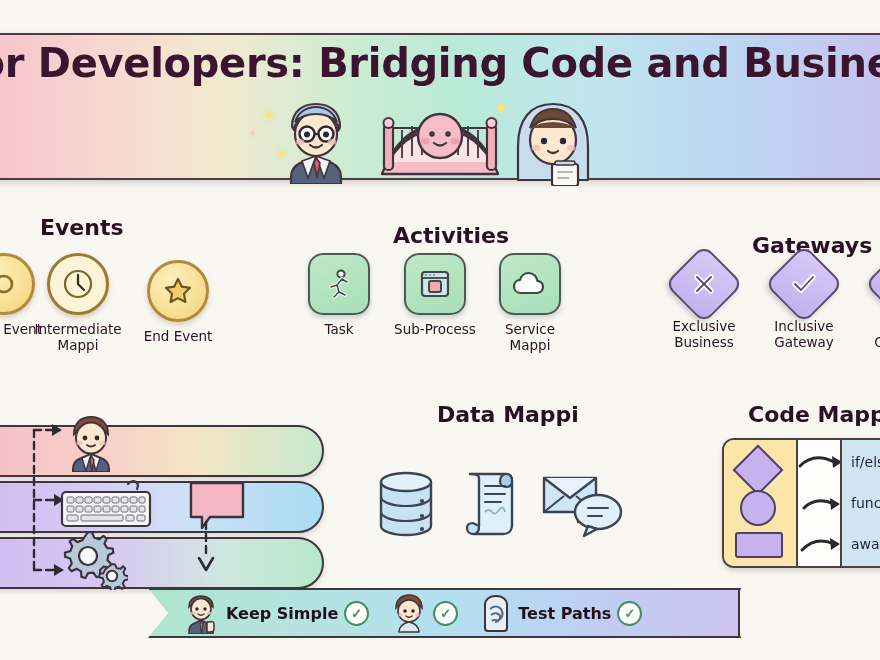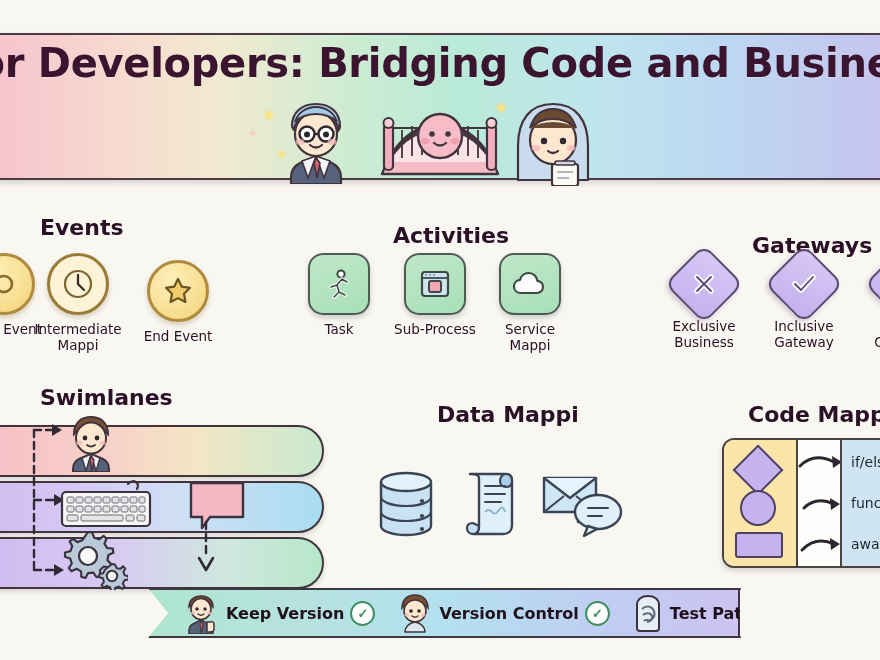--- a/index.html
+++ b/index.html
@@ -300,21 +300,20 @@
   </div>
 
   <div class="item" style="left:852px;top:250px;">
     <div class="gw-dia">
       
     </div>
     <div class="cap">Parallel
 Gateway</div>
   </div>
 
-  <div class="sec-title" style="left:40px;top:385px;">Swimlanes</div>
 
   <div class="lane l1"></div>
   <div class="lane l2"></div>
   <div class="lane l3"></div>
 
   <svg style="position:absolute;left:0px;top:412px;" width="250" height="170" viewBox="0 0 250 170">
     <g stroke="#2f2a33" stroke-width="2.4" fill="none" stroke-dasharray="7 5" stroke-linecap="round">
       <path d="M34 18v140"></path>
       <path d="M34 18h18"></path>
       <path d="M34 88h20"></path>
@@ -457,36 +456,35 @@
         <ellipse cx="19" cy="17" rx="10" ry="10.5" fill="#fde8cf" stroke="#41343c" stroke-width="1.6"></ellipse>
         <circle cx="15" cy="17" r="1.7" fill="#2e2730"></circle>
           <circle cx="23" cy="17" r="1.7" fill="#2e2730"></circle>
         <ellipse cx="11" cy="21" rx="2.2" ry="1.6" fill="#f7b9bb" opacity=".85"></ellipse>
         <ellipse cx="27" cy="21" rx="2.2" ry="1.6" fill="#f7b9bb" opacity=".85"></ellipse>
         <path d="M16 22q3 2.5 6 0" stroke="#41343c" stroke-width="1.5" fill="none" stroke-linecap="round"></path>
         <path d="M19 28L11 32c-3 1.5-4 4-4 7v3h24v-3c0-3-1-5.5-4-7l-8-4z" fill="#56617c" stroke="#41343c" stroke-width="1.6" stroke-linejoin="round"></path>
         <path d="M19 29l2 3-1.5 10-1.5-10z" fill="#d96070" stroke="#41343c" stroke-width="1.1"></path>
         <path d="M28 30c2-1 4 0 4 2v5c0 2-2 3-4 3h-3v-10z" fill="#fde8cf" stroke="#41343c" stroke-width="1.5" stroke-linejoin="round"></path>
       </svg>
-      <span class="rb-label">Keep Version</span>
+      <span class="rb-label">Keep Simple</span>
       <span class="check">✓</span>
     </div>
 
     <div class="rb-item" style="margin-left:22px;">
       <svg width="36" height="42" viewBox="0 0 36 42">
         <path d="M5 16c0-8 5-13 13-13s13 5 13 13c-4-5-8-6-13-6s-9 1-13 6z" fill="#7b4f33" stroke="#41343c" stroke-width="1.6"></path>
         <ellipse cx="18" cy="19" rx="11" ry="11" fill="#fde8cf" stroke="#41343c" stroke-width="1.6"></ellipse>
         <circle cx="14" cy="19" r="1.8" fill="#2e2730"></circle>
           <circle cx="22" cy="19" r="1.8" fill="#2e2730"></circle>
         <ellipse cx="9.5" cy="23" rx="2.3" ry="1.7" fill="#f7b9bb" opacity=".85"></ellipse>
         <ellipse cx="26.5" cy="23" rx="2.3" ry="1.7" fill="#f7b9bb" opacity=".85"></ellipse>
         <path d="M15 24q3 2.5 6 0" stroke="#41343c" stroke-width="1.5" fill="none" stroke-linecap="round"></path>
         <path d="M18 30c-6 1-10 5-10 10h20c0-5-4-9-10-10z" fill="#dbe9f3" stroke="#41343c" stroke-width="1.6" stroke-linejoin="round"></path>
       </svg>
-      <span class="rb-label">Version Control</span>
       <span class="check">✓</span>
     </div>
 
     <div class="rb-item" style="margin-left:22px;">
       <svg width="32" height="40" viewBox="0 0 32 40">
         <path d="M5 12c0-6 5-9 11-9s11 3 11 9v23c0 2-1 3-3 3H8c-2 0-3-1-3-3z" fill="#e7eef5" stroke="#3b3440" stroke-width="2" stroke-linejoin="round"></path>
         <path d="M10 16c4-4 10-3 12 2s-2 10-7 10" fill="none" stroke="#5d6b7c" stroke-width="2"></path>
         <path d="M11 22c3-3 8-2 9 1s-2 6-5 6" fill="none" stroke="#5d6b7c" stroke-width="2"></path>
         <path d="M12 28c2-2 5-1 5 1" fill="none" stroke="#5d6b7c" stroke-width="2"></path>
       </svg>

